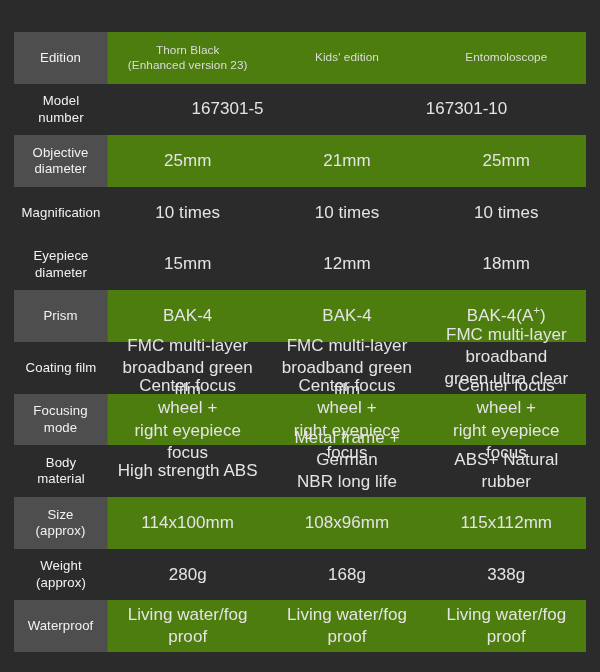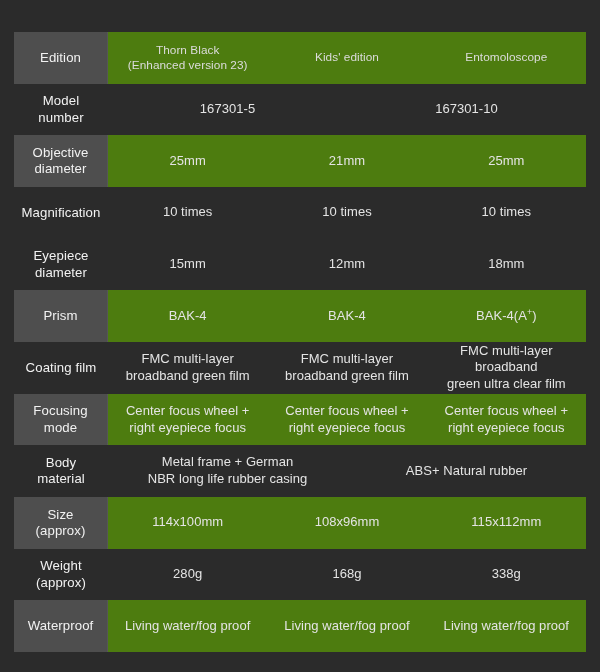--- a/index.html
+++ b/index.html
@@ -72,21 +72,21 @@
 
   .row-cell {
     flex: 1 1 0;
     min-width: 0;
     display: flex;
     align-items: center;
     justify-content: center;
     text-align: center;
     padding: 2px 7px;
     color: #e4e4e4;
-    font-size: 13px;
+    font-size: 17px;
     line-height: 1.3;
     letter-spacing: 0.05px;
   }
 
   
   .spec-row.header-row .row-cell {
     font-size: 11.8px;
     color: #dcdcdc;
   }
 
@@ -224,20 +224,23 @@
           <span>Center focus wheel +<br>right eyepiece focus</span>
         </div>
       </div>
     </div>
     <div class="spec-row plain">
       <div class="row-label">
         <span>Body<br>material</span>
       </div>
       <div class="row-values">
         <div class="row-cell">
+          <span>High strength ABS</span>
+        </div>
+        <div class="row-cell">
           <span>Metal frame + German<br>NBR long life rubber casing</span>
         </div>
         <div class="row-cell">
           <span>ABS+ Natural rubber</span>
         </div>
       </div>
     </div>
     <div class="spec-row shaded">
       <div class="row-label">
         <span>Size<br>(approx)</span>

